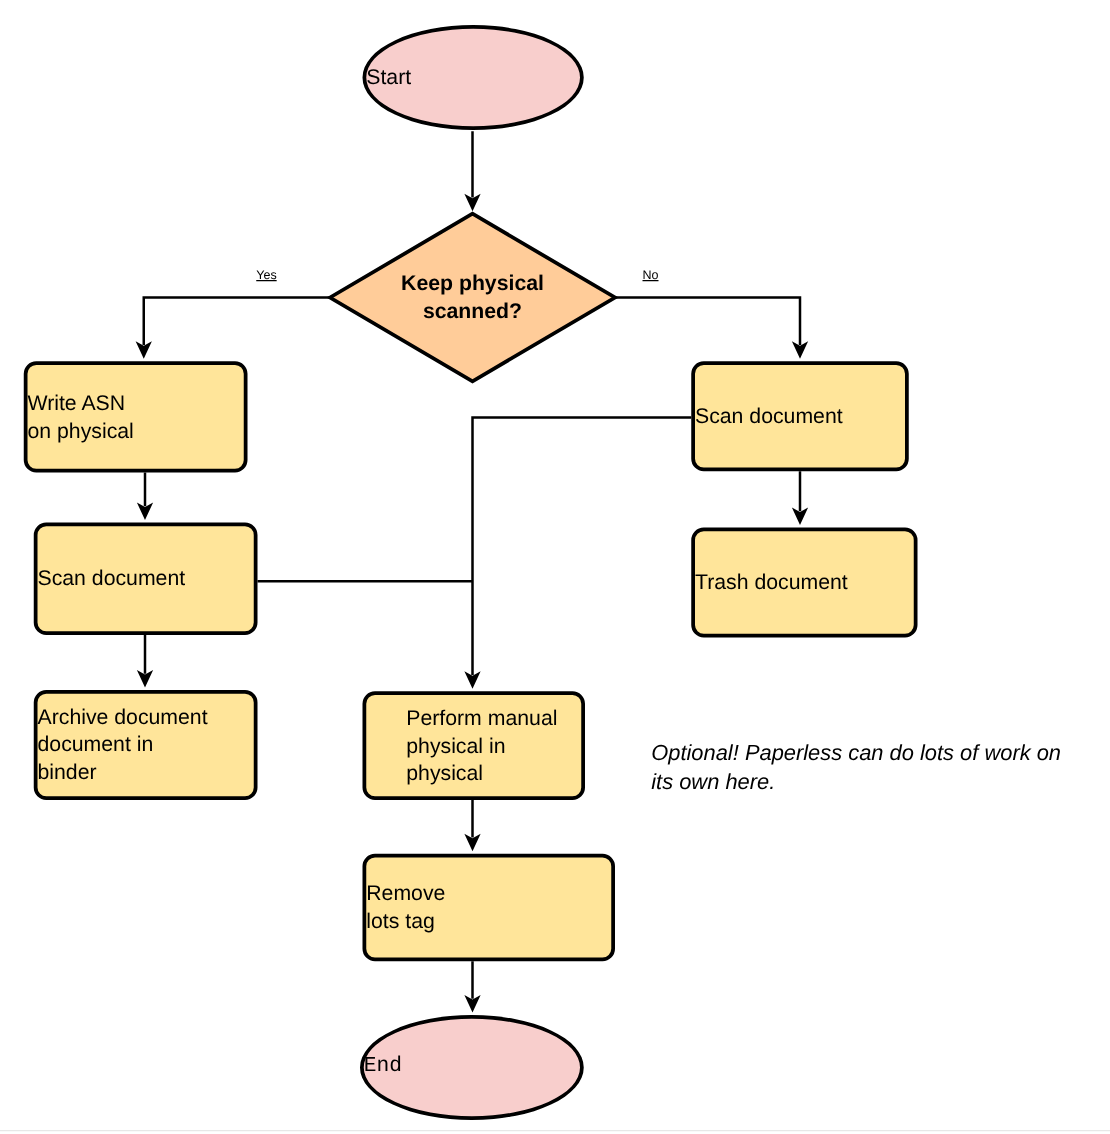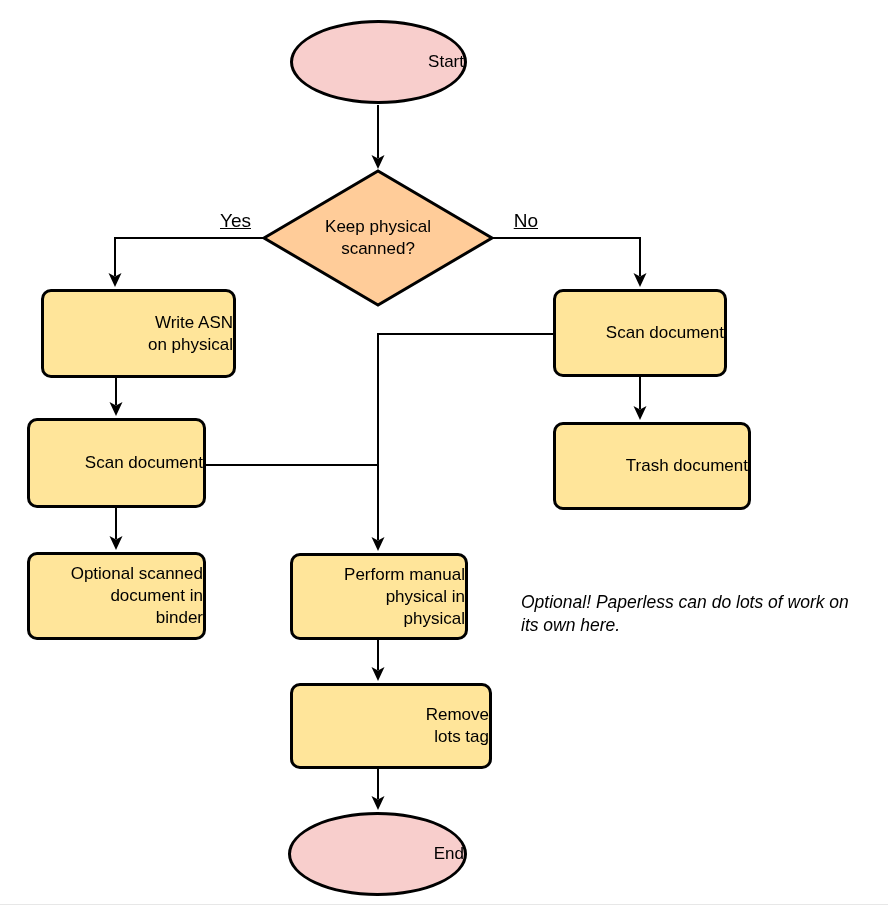--- a/index.html
+++ b/index.html
@@ -2,35 +2,35 @@
 <html style="--terminal-fill: #F8CECC; --process-fill: #FFE59A; --decision-fill: #FFCC99; --stroke: #000000;"><head>
 <meta charset="utf-8">
 <style>
   html,body{margin:0;padding:0;background:#ffffff;}
   .canvas{
     position:relative;width:888px;height:907px;background:#ffffff;overflow:hidden;
     font-family:"Liberation Sans","DejaVu Sans",sans-serif;color:#000;
   }
   .edges{position:absolute;left:0;top:0;width:888px;height:907px;}
   .node{
-    position:absolute;display:flex;flex-direction:column;align-items:flex-end;justify-content:center;
+    position:absolute;display:flex;flex-direction:column;align-items:flex-start;justify-content:center;
     text-align:center;font-size:17px;line-height:22px;box-sizing:border-box;
   }
   .terminal{
     background:var(--terminal-fill,#F8CECC);
     border:3.5px solid var(--stroke,#000);
     border-radius:50%;
   }
   .process{
     background:var(--process-fill,#FFE59A);
     border:3px solid var(--stroke,#000);
     border-radius:10px;
   }
-  .decision-label{position:absolute;display:flex;flex-direction:column;align-items:center;justify-content:center;text-align:center;font-size:17px;line-height:22px;}
-  .edge-label{position:absolute;font-size:19px;line-height:18px;text-align:right;text-decoration:underline;}
+  .decision-label{position:absolute;display:flex;flex-direction:column;align-items:center;justify-content:center;text-align:center;font-size:17px;line-height:22px;font-weight:bold;}
+  .edge-label{position:absolute;font-size:10px;line-height:18px;text-align:left;text-decoration:underline;}
   .note{position:absolute;font-style:italic;font-size:17.5px;line-height:23px;}
   .bottom-rule{position:absolute;left:0;right:0;bottom:2px;height:1px;background:#e7e7e7;}
 </style>
 </head>
 <body>
 
 <div class="canvas">
 
   <svg class="edges" viewBox="0 0 888 907" fill="none" stroke="#000" stroke-width="2">
 
@@ -89,59 +89,59 @@
   <div class="node terminal" style="left:290px;top:20px;width:177px;height:84px;">
     <div>Start</div>
   </div>
 
   <div class="decision-label" style="left:268px;top:171px;width:220px;height:134px;">
     <div>Keep physical</div>
     <div>scanned?</div>
   </div>
 
   <div class="edge-label" style="left:205px;top:212px;width:46px;">Yes</div>
-  <div class="edge-label" style="left:492px;top:212px;width:46px;">No</div>
+  <div class="edge-label" style="left:514px;top:212px;width:46px;">No</div>
 
-  <div class="node process" style="left:41px;top:289px;width:195px;height:89px;">
+  <div class="node process" style="left:19px;top:289px;width:179px;height:89px;">
     <div>Write ASN</div>
     <div>on physical</div>
   </div>
 
   <div class="node process" style="left:27px;top:418px;width:179px;height:90px;">
     <div>Scan document</div>
   </div>
 
   <div class="node process" style="left:27px;top:552px;width:179px;height:88px;">
-    <div>Optional scanned</div>
+    <div>Archive document</div>
     <div>document in</div>
     <div>binder</div>
   </div>
 
   <div class="node process" style="left:553px;top:289px;width:174px;height:88px;">
     <div>Scan document</div>
   </div>
 
-  <div class="node process" style="left:553px;top:422px;width:198px;height:88px;">
+  <div class="node process" style="left:553px;top:422px;width:181px;height:88px;">
     <div>Trash document</div>
   </div>
 
-  <div class="node process" style="left:290px;top:553px;width:178px;height:87px;">
+  <div class="node process" style="left:290px;top:553px;width:178px;height:87px;padding-left:32px;">
     <div>Perform manual</div>
     <div>physical in</div>
     <div>physical</div>
   </div>
 
   <div class="note" style="left:478px;top:591px;width:404px;margin-left:43px;">
     <div>Optional! Paperless can do lots of work on</div>
     <div>its own here.</div>
   </div>
 
   <div class="node process" style="left:290px;top:683px;width:202px;height:86px;">
     <div>Remove</div>
     <div>lots tag</div>
   </div>
 
-  <div class="node terminal" style="left:288px;top:812px;width:179px;height:84px;">
+  <div class="node terminal" style="left:288px;top:812px;width:179px;height:84px;font-family:Liberation Mono, monospace;">
     <div>End</div>
   </div>
 
   <div class="bottom-rule"></div>
 </div>
 
 </body></html>

